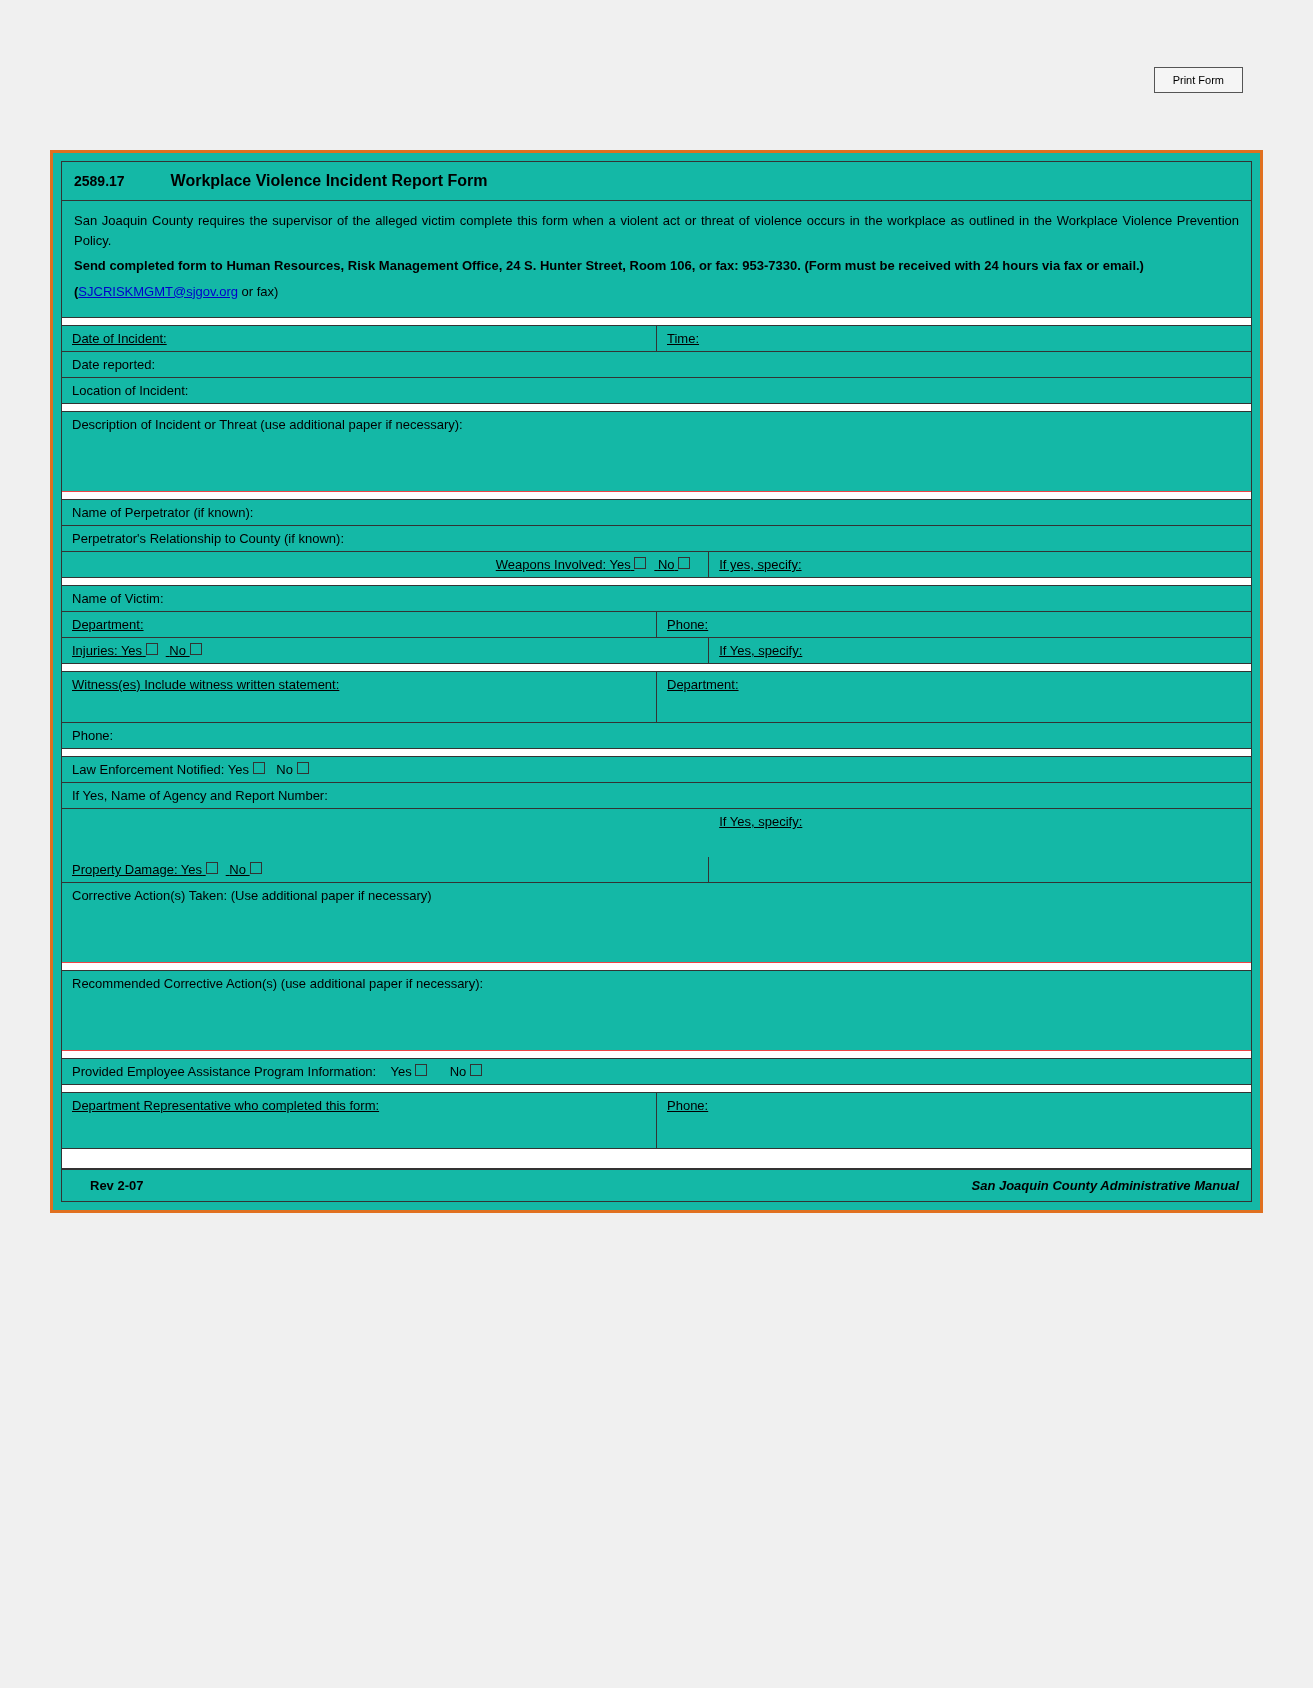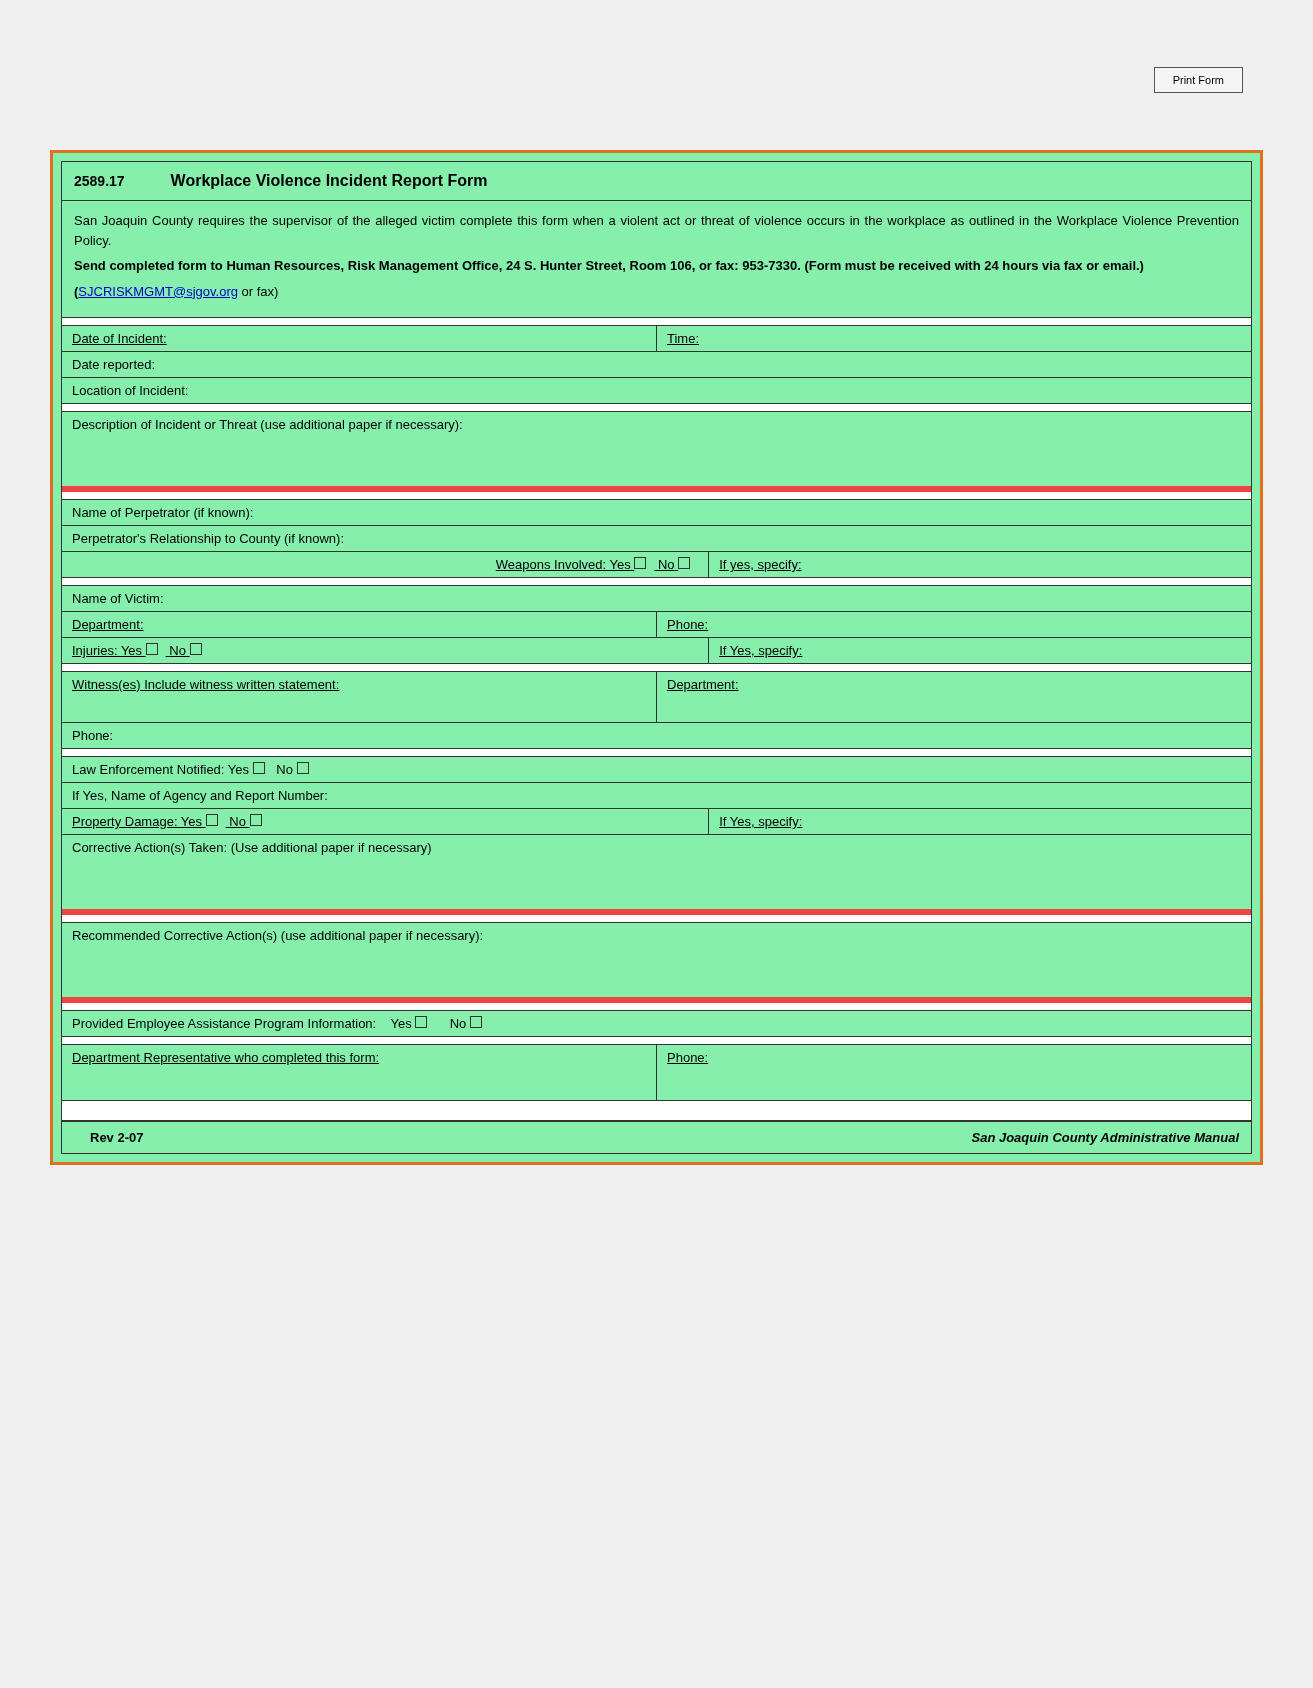--- a/index.html
+++ b/index.html
@@ -25,21 +25,21 @@
       top: 47px;
       right: 50px;
       padding: 6px 18px;
       border: 1px solid #555;
       background: #f5f5f5;
       font-size: 11px;
       cursor: pointer;
     }
     .form-container {
       border: 3px solid #e07020;
-      background: #86efac;
+      background: #14b8a6;
       margin-top: 110px;
       padding: 0;
     }
     .form-inner {
       border: 1px solid #333;
       margin: 8px;
     }
     .form-title-row {
       padding: 10px 12px;
       border-bottom: 1px solid #333;
@@ -121,21 +121,21 @@
       padding: 5px 10px;
     }
     .section-gap {
       height: 8px;
       border-bottom: 1px solid #333;
       background: white;
     }
     .large-text-area {
       min-height: 80px;
       padding: 5px 10px;
-      border-bottom: 6px solid #ef4444;
+      border-bottom: 1px solid #ef4444;
     }
   </style>
 </head>
 <body>
 
 <div class="page-wrapper">
 
   <button class="print-form-btn">Print Form</button>
 
   <div class="form-container">
@@ -266,21 +266,21 @@
           <span class="checkbox-inline">
             <span class="checkbox-box"></span>
           </span>
         </div>
 
         <div class="field-row">
           <span>If Yes, Name of Agency and Report Number:</span>
         </div>
 
         <div class="two-col-row">
-          <div class="two-col-left" style="flex: 1.2;">
+          <div class="two-col-left" style="flex: 1.2; margin-top: 48px;">
             <span>Property Damage: Yes</span>
             <span class="checkbox-inline">
               <span class="checkbox-box"></span>
             </span>
             <span>No</span>
             <span class="checkbox-inline">
               <span class="checkbox-box"></span>
             </span>
           </div>
           <div class="two-col-right">

